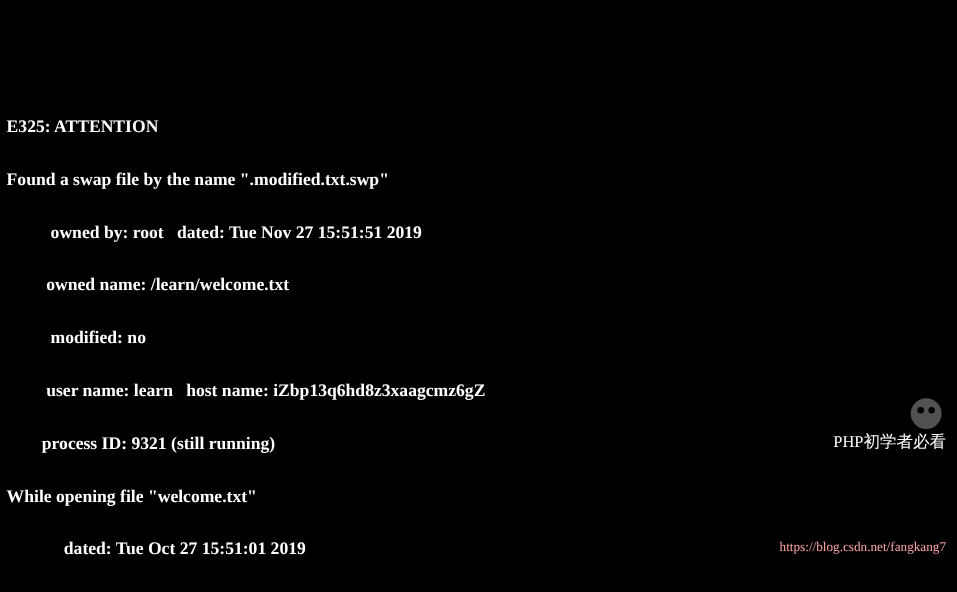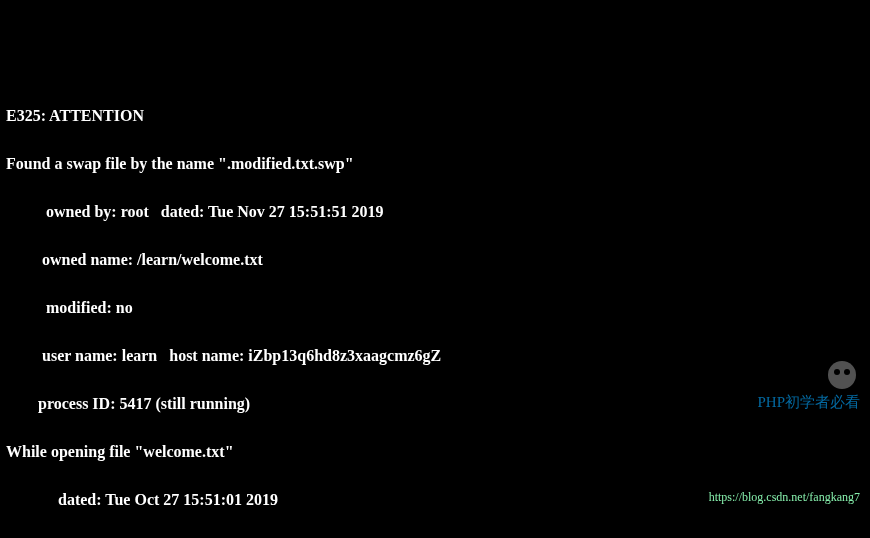--- a/index.html
+++ b/index.html
@@ -50,42 +50,42 @@
       position: absolute;
       width: 6px;
       height: 6px;
       background: #000;
       border-radius: 50%;
       top: 8px;
     }
     .watermark-icon::before { left: 6px; }
     .watermark-icon::after { right: 6px; }
     .watermark-title {
-      color: #0369a1;
+      color: #ffffff;
       font-size: 15px;
       vertical-align: middle;
     }
     .watermark-url {
-      color: #86efac;
+      color: #fca5a5;
       font-size: 12px;
       margin-top: 2px;
     }
   </style>
 </head>
 <body>
 
 
 
 <div class="terminal-line">E325: ATTENTION</div>
 <div class="terminal-line">Found a swap file by the name ".modified.txt.swp"</div>
 <div class="terminal-line">          owned by: root   dated: Tue Nov 27 15:51:51 2019</div>
 <div class="terminal-line">         owned name: /learn/welcome.txt</div>
 <div class="terminal-line">          modified: no</div>
 <div class="terminal-line">         user name: learn   host name: iZbp13q6hd8z3xaagcmz6gZ</div>
-<div class="terminal-line">        process ID: 5417 (still running)</div>
+<div class="terminal-line">        process ID: 9321 (still running)</div>
 <div class="terminal-line">While opening file "welcome.txt"</div>
 <div class="terminal-line">             dated: Tue Oct 27 15:51:01 2019</div>
 <div class="terminal-line"></div>
 
 
 
 
 
 
 

